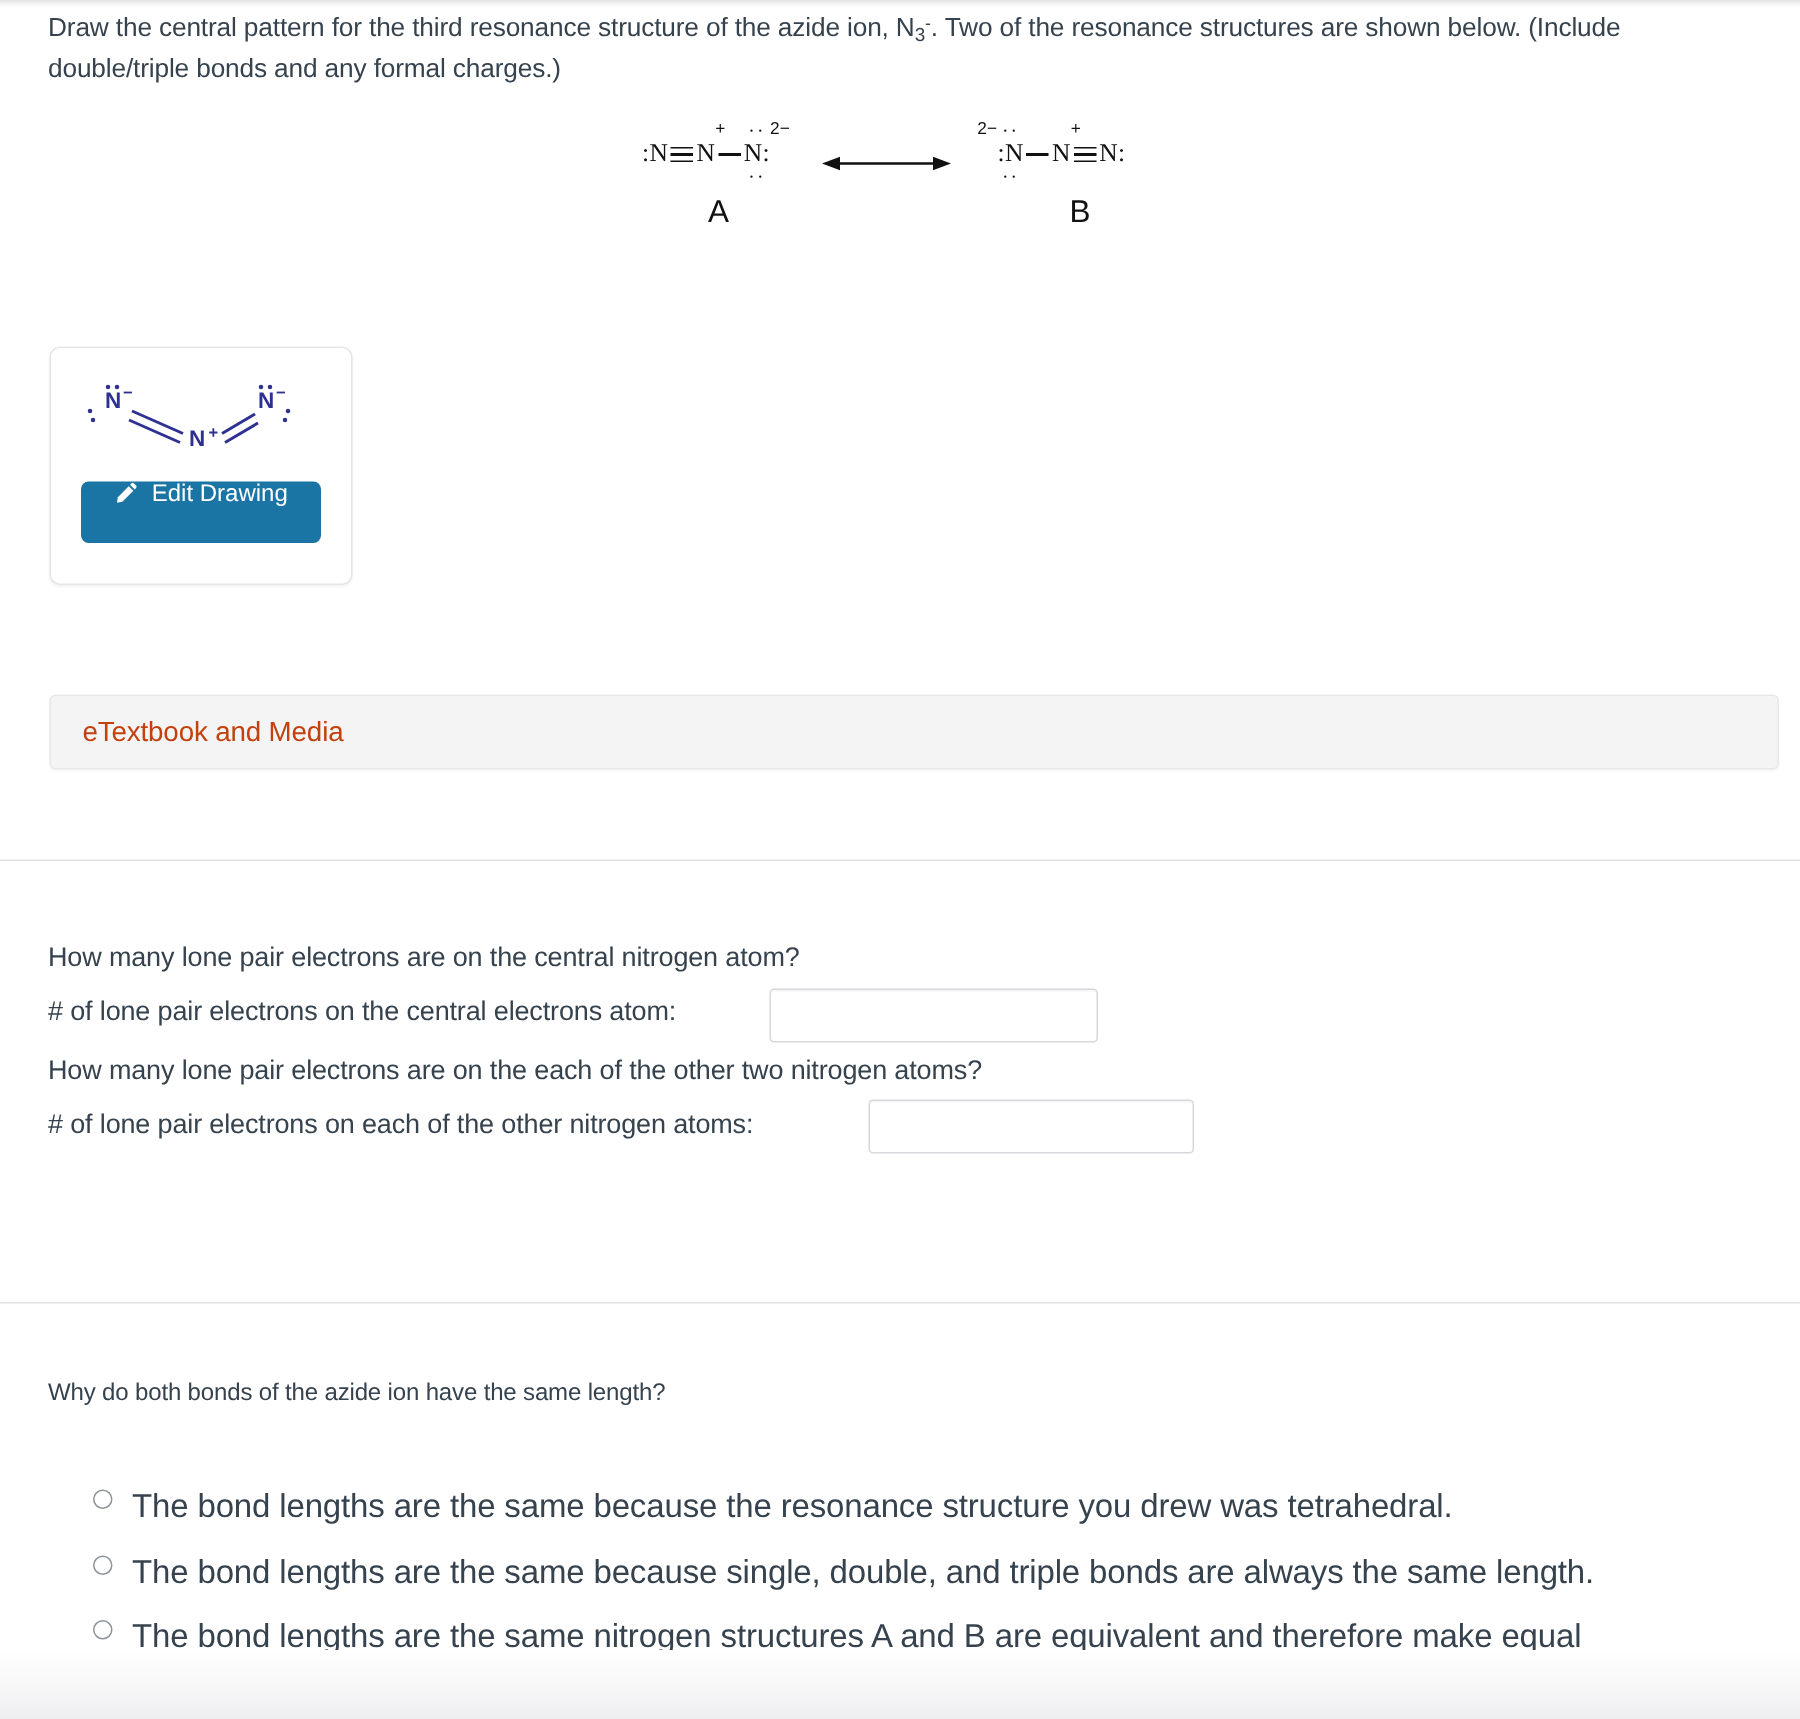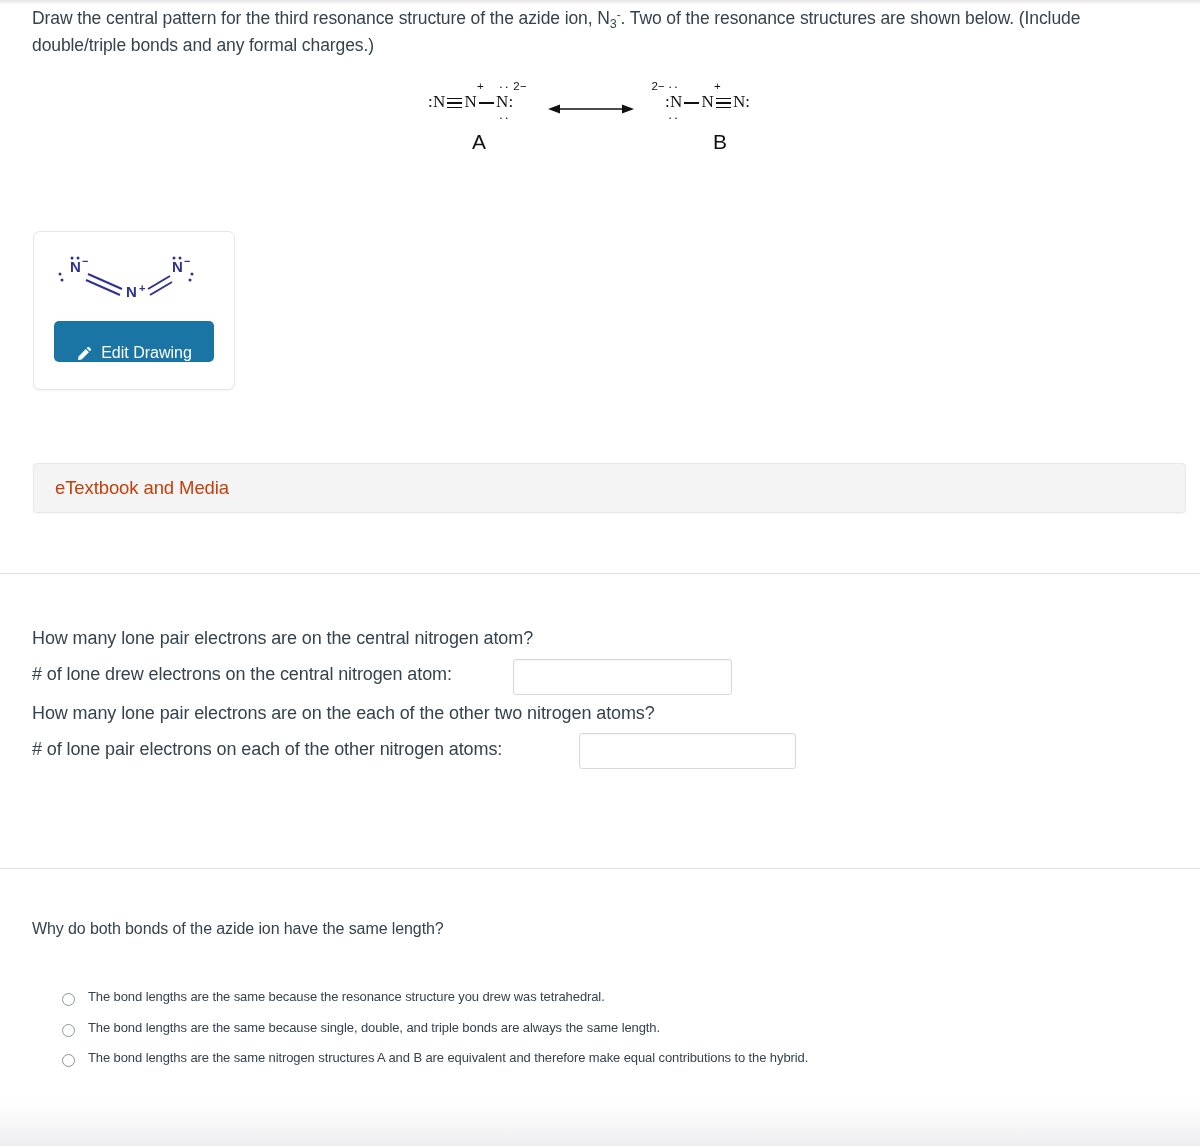--- a/index.html
+++ b/index.html
@@ -174,21 +174,21 @@
     top: 89px;
     width: 160px;
     height: 41px;
     background: #1a74a4;
     border: none;
     border-radius: 5px;
     color: #ffffff;
     font-family: "Liberation Sans", sans-serif;
     font-size: 16px;
     display: flex;
-    align-items: flex-end;
+    align-items: flex-start;
     justify-content: center;
     gap: 9px;
     cursor: pointer;
     padding: 0;
   }
   .edit-btn .pencil { display: flex; align-items: center; }
 
   
   .etext-bar {
     position: absolute;
@@ -278,21 +278,21 @@
     width: 13px;
     height: 13px;
     border: 1.4px solid #8d949b;
     border-radius: 50%;
     background: #fff;
     margin-top: 5px;
     box-sizing: border-box;
   }
   .choice-text {
     margin-left: 13px;
-    font-size: 13px;
+    font-size: 22px;
     line-height: 1.44;
     color: #36434e;
     letter-spacing: -0.1px;
     max-width: 1040px;
   }
 </style>
 </head>
 <body>
 
 <div class="page">
@@ -366,21 +366,21 @@
   </div>
 
   <div class="etext-bar">
     <span class="etext-label">eTextbook and Media</span>
   </div>
 
   <div class="divider" id="divider-1"></div>
 
   <div class="lp-section">
     <div class="q-line" id="lp-q1">How many lone pair electrons are on the central nitrogen atom?</div>
-    <div class="q-line" id="lp-l1"># of lone drew electrons on the central nitrogen atom:</div>
+    <div class="q-line" id="lp-l1"># of lone pair electrons on the central electrons atom:</div>
     <input class="answer-input" id="lp-input-1" type="text" placeholder="" style="">
 
     <div class="q-line" id="lp-q2">How many lone pair electrons are on the each of the other two nitrogen atoms?</div>
     <div class="q-line" id="lp-l2"># of lone pair electrons on each of the other nitrogen atoms:</div>
     <input class="answer-input" id="lp-input-2" type="text" placeholder="" style="">
   </div>
 
   <div class="divider" id="divider-2"></div>
 
   <div id="why-question">Why do both bonds of the azide ion have the same length?</div>

